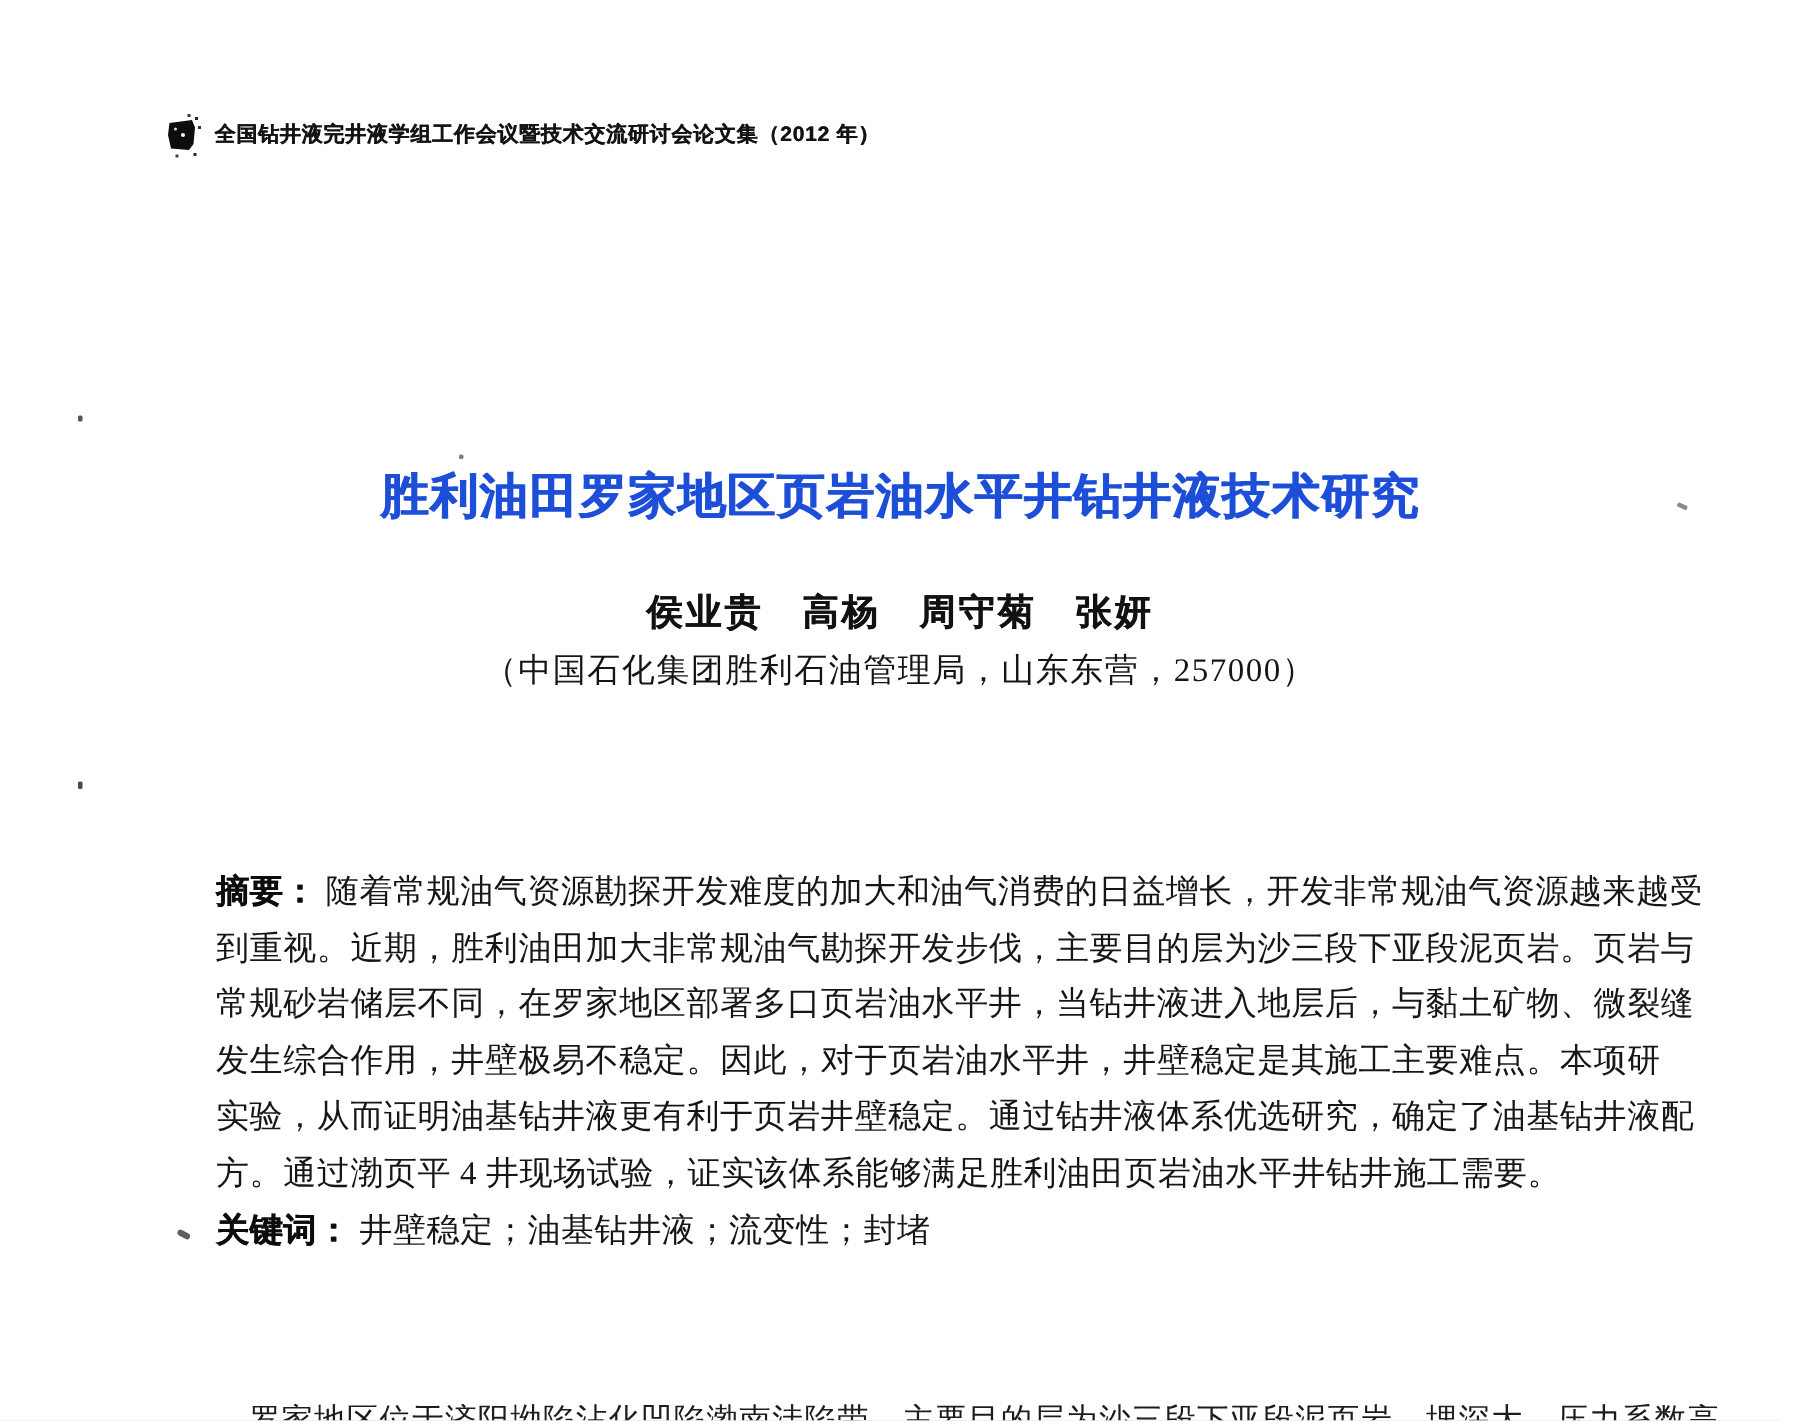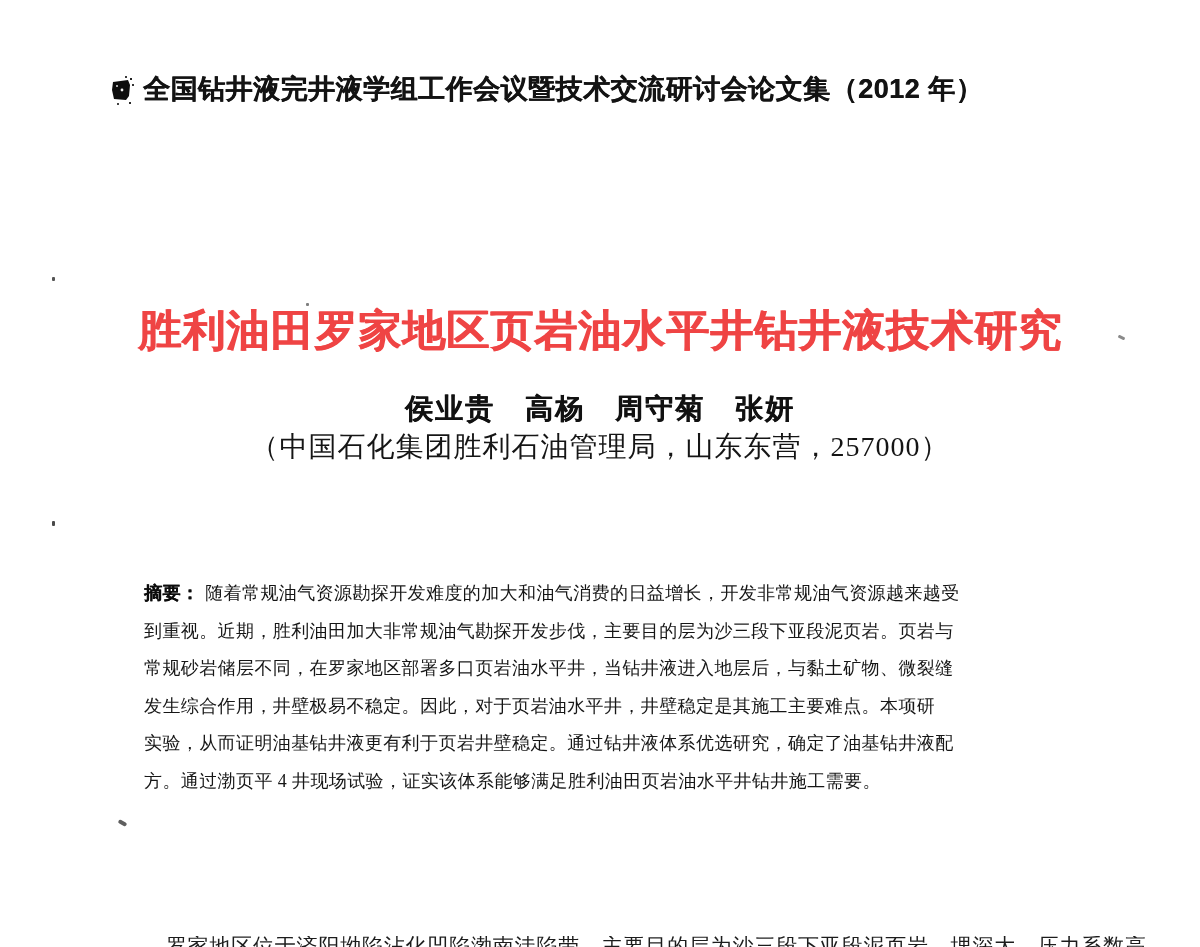--- a/index.html
+++ b/index.html
@@ -13,54 +13,54 @@
   }
   
   .header-row{
     position:absolute;left:111px;top:74px;
     display:flex;align-items:flex-start;gap:9px;
     white-space:nowrap;
   }
   .header-mark{flex:0 0 auto;margin-top:2px;}
   .header-text{
     font-family:"Liberation Sans","DejaVu Sans",sans-serif;
-    font-weight:700;font-size:27px;line-height:30px;
+    font-weight:700;font-size:14px;line-height:30px;
     letter-spacing:0.5px;color:#131313;
     text-shadow:0.4px 0 0 currentColor;
   }
   
   .article-title{
     position:absolute;left:0;right:0;top:305px;
     text-align:center;
     font-family:"Liberation Sans","DejaVu Sans",sans-serif;
-    font-weight:800;font-size:43px;line-height:50px;
-    letter-spacing:1px;color:#ef4444;
+    font-weight:800;font-size:32px;line-height:50px;
+    letter-spacing:1px;color:#1d4ed8;
     text-shadow:0.9px 0 0 currentColor;
     white-space:nowrap;
   }
   .authors-line{
     position:absolute;left:0;right:0;top:393px;
     text-align:center;
     font-family:"Liberation Sans","DejaVu Sans",sans-serif;
-    font-weight:700;font-size:28px;line-height:32px;
+    font-weight:700;font-size:24px;line-height:32px;
     letter-spacing:2px;color:#111;
     text-shadow:0.4px 0 0 currentColor;
     white-space:nowrap;
   }
   .affiliation-line{
     position:absolute;left:0;right:0;top:432px;
     text-align:center;
-    font-size:28px;line-height:30px;
+    font-size:22px;line-height:30px;
     letter-spacing:1px;color:#151515;
     white-space:nowrap;
   }
   
   .abstract-block{
     position:absolute;left:144px;top:575px;width:960px;
-    font-size:18px;line-height:37.6px;
+    font-size:22px;line-height:37.6px;
     letter-spacing:0.4px;color:#161616;
   }
   .abstract-block .t-line{white-space:nowrap;}
   .lbl{
     font-family:"Liberation Sans","DejaVu Sans",sans-serif;
     font-weight:700;color:#0c0c0c;
     text-shadow:0.4px 0 0 currentColor;
     margin-right:6px;
   }
   
@@ -105,20 +105,23 @@
 
   <div class="abstract-block">
     <div class="t-line">
       <span class="lbl">摘要：</span><span>随着常规油气资源勘探开发难度的加大和油气消费的日益增长，开发非常规油气资源越来越受</span>
     </div>
     <div class="t-line">到重视。近期，胜利油田加大非常规油气勘探开发步伐，主要目的层为沙三段下亚段泥页岩。页岩与</div>
     <div class="t-line">常规砂岩储层不同，在罗家地区部署多口页岩油水平井，当钻井液进入地层后，与黏土矿物、微裂缝</div>
     <div class="t-line">发生综合作用，井壁极易不稳定。因此，对于页岩油水平井，井壁稳定是其施工主要难点。本项研</div>
     <div class="t-line">实验，从而证明油基钻井液更有利于页岩井壁稳定。通过钻井液体系优选研究，确定了油基钻井液配</div>
     <div class="t-line">方。通过渤页平 4 井现场试验，证实该体系能够满足胜利油田页岩油水平井钻井施工需要。</div>
+    <div class="t-line">
+      <span class="lbl">关键词：</span><span>井壁稳定；油基钻井液；流变性；封堵</span>
+    </div>
   </div>
 
   <div class="clipped-line">　罗家地区位于济阳坳陷沾化凹陷渤南洼陷带，主要目的层为沙三段下亚段泥页岩，埋深大，压力系数高</div>
 
   <div class="speck speck-a"></div>
   <div class="speck speck-b"></div>
   <div class="speck speck-c"></div>
   <div class="speck speck-d"></div>
   <div class="speck speck-e"></div>
 

